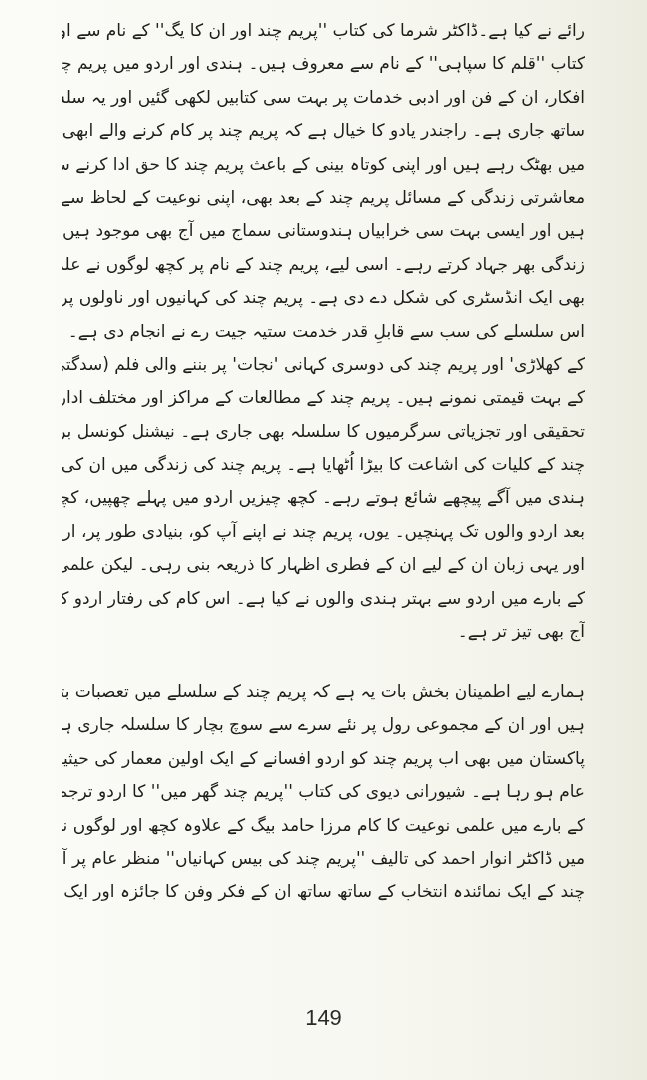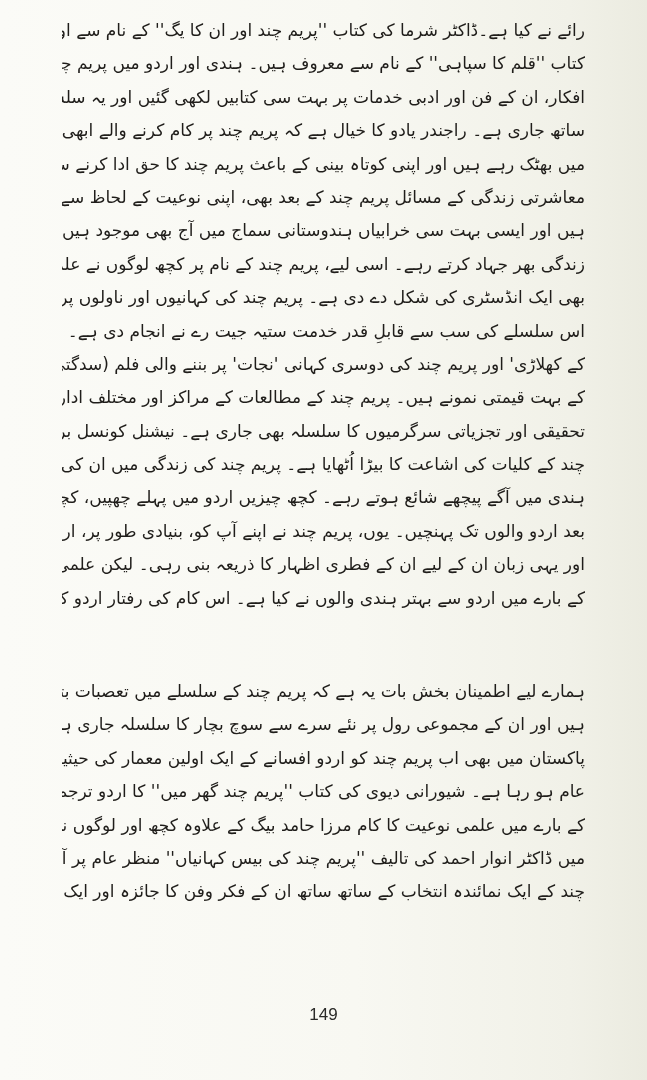--- a/index.html
+++ b/index.html
@@ -41,21 +41,21 @@
     .line.last {
       text-align-last: right;
     }
     .page-number {
       position: absolute;
       top: 1005px;
       left: 0;
       width: 647px;
       text-align: center;
       font-family: "Liberation Sans", sans-serif;
-      font-size: 17px;
+      font-size: 22px;
       color: #2a2a28;
     }
   </style>
 </head>
 <body>
 
 <div class="page">
   <div class="text-block para-1">
     <span class="line">رائے نے کیا ہے۔ڈاکٹر شرما کی کتاب ''پریم چند اور ان کا یگ'' کے نام سے اور امرت رائے کی</span>
     <span class="line">کتاب ''قلم کا سپاہی'' کے نام سے معروف ہیں۔ ہندی اور اردو میں پریم چند کی شخصیت، سوانح،</span>
@@ -68,20 +68,21 @@
     <span class="line">بھی ایک انڈسٹری کی شکل دے دی ہے۔ پریم چند کی کہانیوں اور ناولوں پر فلمیں بنائی جا رہی ہیں۔</span>
     <span class="line">اس سلسلے کی سب سے قابلِ قدر خدمت ستیہ جیت رے نے انجام دی ہے۔ ان کی فلمیں 'شطرنج</span>
     <span class="line">کے کھلاڑی' اور پریم چند کی دوسری کہانی 'نجات' پر بننے والی فلم (سدگتی) آرٹ اور فلم کی جمالیات</span>
     <span class="line">کے بہت قیمتی نمونے ہیں۔ پریم چند کے مطالعات کے مراکز اور مختلف اداروں میں پریم چند پر</span>
     <span class="line">تحقیقی اور تجزیاتی سرگرمیوں کا سلسلہ بھی جاری ہے۔ نیشنل کونسل برائے فروغ اردو زبان نے پریم</span>
     <span class="line">چند کے کلیات کی اشاعت کا بیڑا اُٹھایا ہے۔ پریم چند کی زندگی میں ان کی کہانیاں اور ناول اردو اور</span>
     <span class="line">ہندی میں آگے پیچھے شائع ہوتے رہے۔ کچھ چیزیں اردو میں پہلے چھپیں، کچھ ہندی میں چھپنے کے</span>
     <span class="line">بعد اردو والوں تک پہنچیں۔ یوں، پریم چند نے اپنے آپ کو، بنیادی طور پر، اردو کا ہی ادیب سمجھا</span>
     <span class="line">اور یہی زبان ان کے لیے ان کے فطری اظہار کا ذریعہ بنی رہی۔ لیکن علمی اور تحقیقی نوعیت کا کام ان</span>
     <span class="line">کے بارے میں اردو سے بہتر ہندی والوں نے کیا ہے۔ اس کام کی رفتار اردو کی بہ نسبت ہندی میں</span>
+    <span class="line last">آج بھی تیز تر ہے۔</span>
   </div>
 
   <div class="text-block para-2">
     <span class="line">ہمارے لیے اطمینان بخش بات یہ ہے کہ پریم چند کے سلسلے میں تعصبات بتدریج کم ہوتے جا رہے</span>
     <span class="line">ہیں اور ان کے مجموعی رول پر نئے سرے سے سوچ بچار کا سلسلہ جاری ہے۔ ہندوستان کے علاوہ</span>
     <span class="line">پاکستان میں بھی اب پریم چند کو اردو افسانے کے ایک اولین معمار کی حیثیت سے دیکھنے کا میلان</span>
     <span class="line">عام ہو رہا ہے۔ شیورانی دیوی کی کتاب ''پریم چند گھر میں'' کا اردو ترجمہ حسن منظر نے کیا ہے۔ ان</span>
     <span class="line">کے بارے میں علمی نوعیت کا کام مرزا حامد بیگ کے علاوہ کچھ اور لوگوں نے بھی کیا ہے۔ ابھی حال</span>
     <span class="line">میں ڈاکٹر انوار احمد کی تالیف ''پریم چند کی بیس کہانیاں'' منظر عام پر آئی ہے۔ اس کتاب میں پریم</span>
     <span class="line">چند کے ایک نمائندہ انتخاب کے ساتھ ساتھ ان کے فکر وفن کا جائزہ اور ایک مختصر سوانحی اشاریہ بھی</span>

